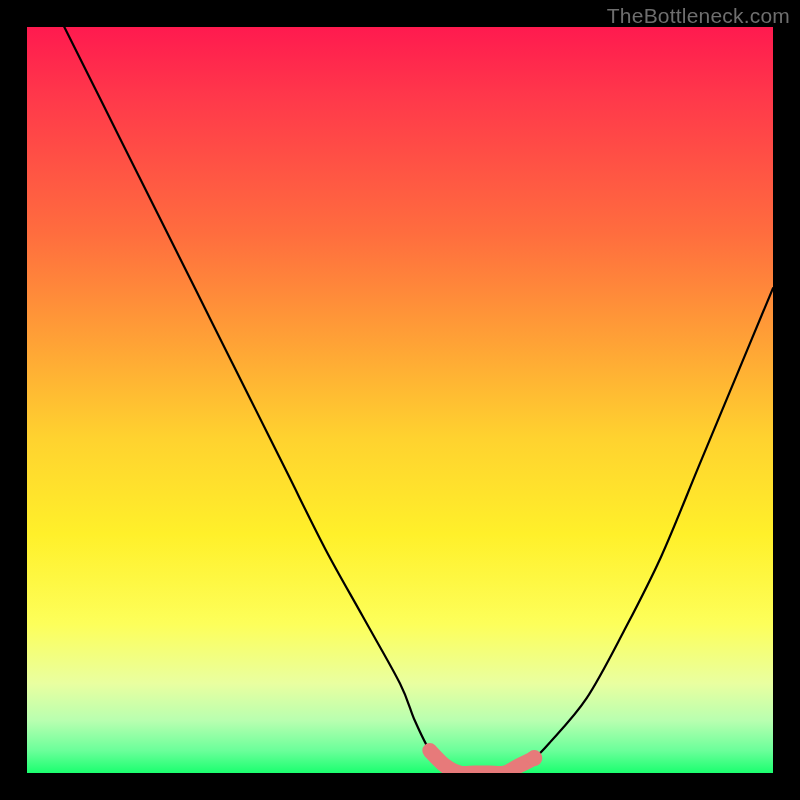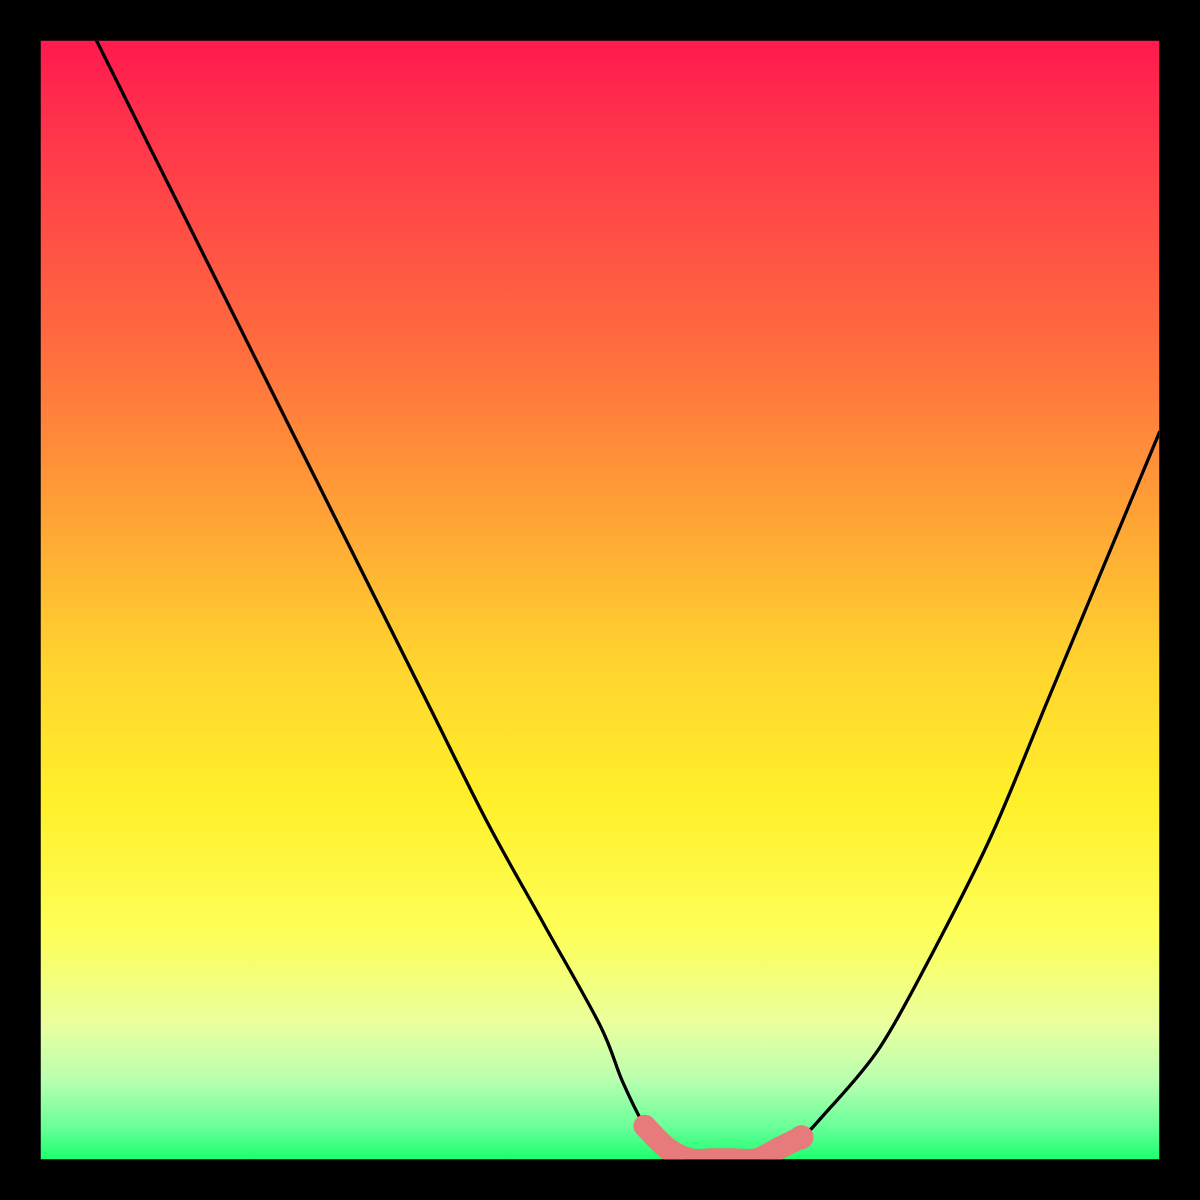--- a/index.html
+++ b/index.html
@@ -59,20 +59,21 @@
     font-weight: 500;
     letter-spacing: 0.2px;
     user-select: none;
   }
 </style>
 </head>
 <body>
 
 <div class="frame">
 
+  <div class="watermark">TheBottleneck.com</div>
 
   <div class="plot-area">
     <div class="gradient-bg"></div>
 
     <svg class="curve" viewBox="0 0 746 746" preserveAspectRatio="none">
 
       <path fill="none" stroke="#000" stroke-width="2.2" stroke-linecap="round" d="M 37.3 0.0 C 43.5 12.4, 62.2 49.7, 74.6 74.6 C 87.0 99.5, 99.5 124.3, 111.9 149.2 C 124.3 174.1, 136.8 198.9, 149.2 223.8 C 161.6 248.7, 174.1 273.5, 186.5 298.4 C 198.9 323.3, 211.4 348.1, 223.8 373.0 C 236.2 397.9, 248.7 422.7, 261.1 447.6 C 273.5 472.5, 286.0 498.6, 298.4 522.2 C 310.8 545.8, 323.3 567.0, 335.7 589.3 C 348.1 611.7, 364.3 639.1, 373.0 656.5 C 381.7 673.9, 382.9 682.6, 387.9 693.8 C 392.9 705.0, 397.9 716.2, 402.8 723.6 C 407.8 731.1, 412.8 734.8, 417.8 738.5 C 422.7 742.3, 427.7 744.8, 432.7 746.0 C 437.7 747.2, 442.6 746.0, 447.6 746.0 C 452.6 746.0, 457.5 746.0, 462.5 746.0 C 467.5 746.0, 472.5 747.2, 477.4 746.0 C 482.4 744.8, 487.4 741.0, 492.4 738.5 C 497.3 736.1, 502.3 734.8, 507.3 731.1 C 512.3 727.4, 513.5 726.1, 522.2 716.2 C 530.9 706.2, 547.1 690.0, 559.5 671.4 C 571.9 652.8, 584.4 627.9, 596.8 604.3 C 609.2 580.6, 621.7 557.0, 634.1 529.7 C 646.5 502.3, 659.0 470.0, 671.4 440.1 C 683.8 410.3, 696.3 380.5, 708.7 350.6 C 721.1 320.8, 739.8 276.0, 746.0 261.1"></path>
 
       <path fill="none" stroke="#e77a7a" stroke-width="15" stroke-linecap="round" d="M 402.8 723.6 C 405.3 726.1, 412.8 734.8, 417.8 738.5 C 422.7 742.3, 427.7 744.8, 432.7 746.0 C 437.7 747.2, 442.6 746.0, 447.6 746.0 C 452.6 746.0, 457.5 746.0, 462.5 746.0 C 467.5 746.0, 472.5 747.2, 477.4 746.0 C 482.4 744.8, 487.4 741.0, 492.4 738.5 C 497.3 736.1, 504.8 732.3, 507.3 731.1"></path>
 

